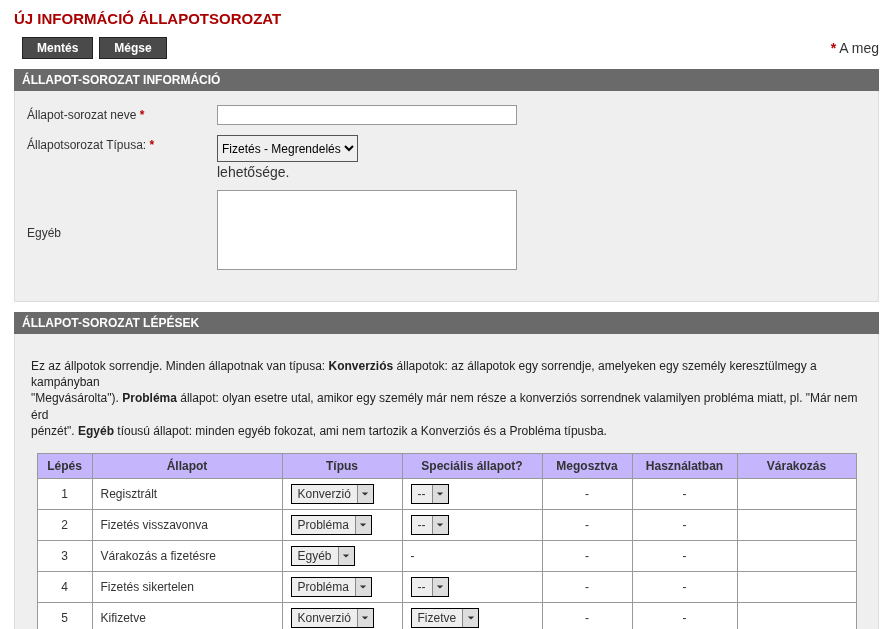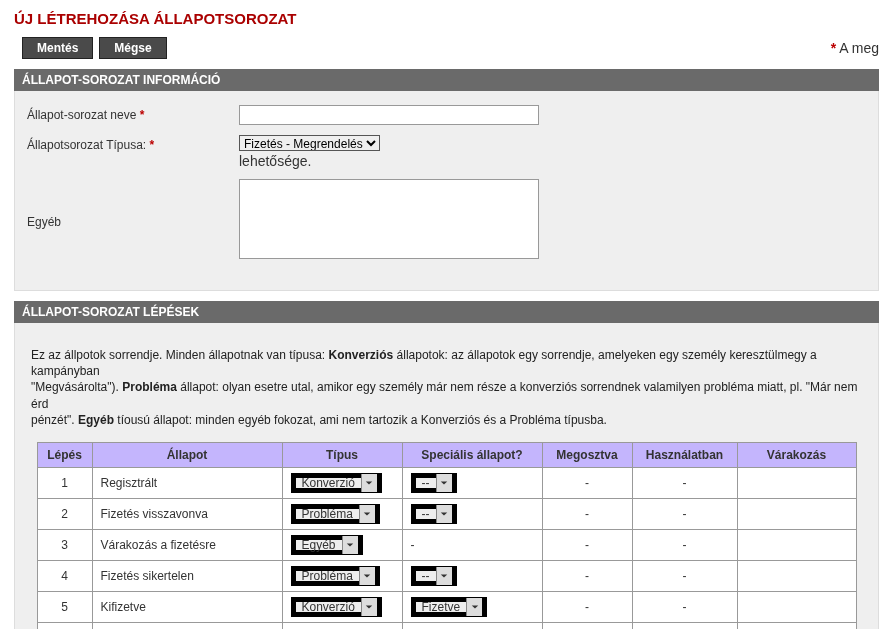--- a/index.html
+++ b/index.html
@@ -19,48 +19,48 @@
     background: #4a4a4a; color: #fff; border: 1px solid #222;
     padding: 3px 14px; font-size: 12px; font-weight: bold; cursor: pointer;
   }
   .req-note { margin-left: auto; font-size: 14px; color: #333; }
   .req-star { color: #b00; font-weight: bold; }
   .section-header {
     background: #6a6a6a; color: #fff; font-weight: bold;
     padding: 4px 8px; font-size: 12px; margin-top: 10px;
   }
   .section-body { background: #efefef; padding: 14px 12px 18px 12px; border: 1px solid #ddd; border-top: none; }
-  .form-row { display: flex; align-items: flex-start; margin-bottom: 10px; gap: 22px; }
+  .form-row { display: flex; align-items: flex-start; margin-bottom: 10px; }
   .form-label { width: 190px; padding-top: 3px; }
   .form-control { flex: 1; }
   input[type=text].txt { width: 300px; height: 20px; border: 1px solid #999; padding: 1px 3px; }
-  select.sel { border: 1px solid #555; height: 16px; font-size: 12px; }
+  select.sel { border: 1px solid #555; height: 27px; font-size: 12px; }
   textarea.ta { width: 300px; height: 80px; border: 1px solid #999; resize: none; }
   .hint { font-size: 11px; color: #333; margin-left: 8px; }
   .hint em { font-style: italic; }
   .hint-line2 { font-size: 14px; color: #333; margin-top: 2px; }
   .desc { font-size: 12px; color: #222; margin: 10px 4px 14px 4px; line-height: 1.35; }
   
   table.steps { border-collapse: collapse; width: 820px; margin: 0 auto; background: #fff; }
   table.steps th, table.steps td {
     border: 1px solid #999; padding: 5px 8px; font-size: 12px; text-align: left; vertical-align: middle;
   }
   table.steps th { background: #c4b5fd; font-weight: bold; text-align: center; }
   table.steps td.c { text-align: center; }
-  .cell-select { display: inline-flex; align-items: center; border: 5px solid #000000; background: #eee; height: 20px; }
+  .cell-select { display: inline-flex; align-items: center; border: 1px solid #000000; background: #eee; height: 20px; }
   .cell-select .lbl { padding: 0 6px; font-size: 12px; }
   .cell-select .arrow { width: 16px; height: 18px; display: flex; align-items: center; justify-content: center; border-left: 1px solid #888; background: #ddd; }
   .cell-select .arrow svg { width: 8px; height: 8px; }
 </style>
 </head>
 <body>
 
 <div class="page">
 
-  <div class="page-title">ÚJ LÉTREHOZÁSA ÁLLAPOTSOROZAT</div>
+  <div class="page-title">ÚJ INFORMÁCIÓ ÁLLAPOTSOROZAT</div>
 
   <div class="toolbar">
     <button class="btn">Mentés</button>
     <button class="btn">Mégse</button>
     <span class="req-note">
       <span class="req-star">*</span><span> A meg</span>
     </span>
   </div>
 
   <div class="section-header">ÁLLAPOT-SOROZAT INFORMÁCIÓ</div>

